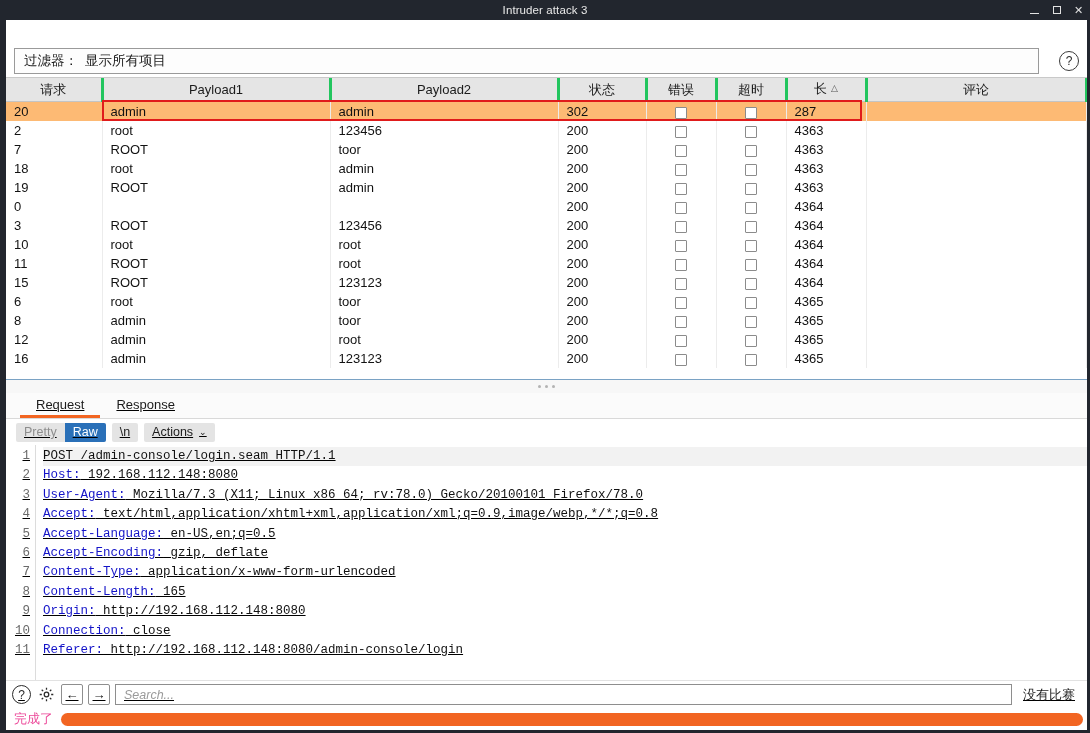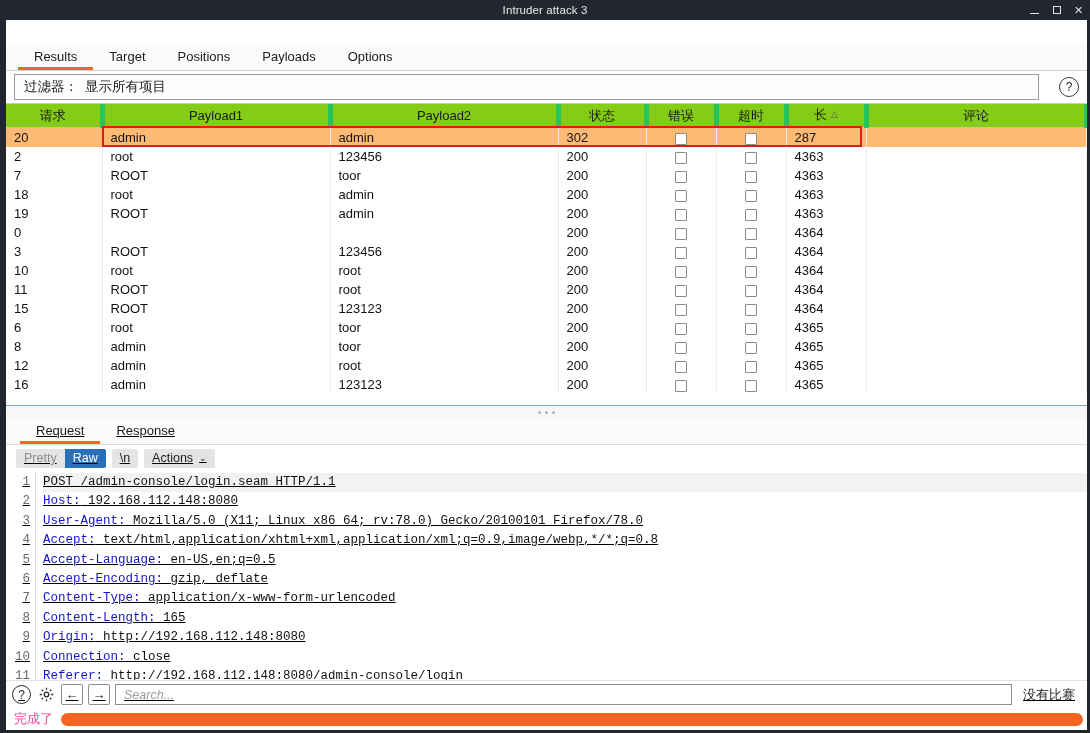--- a/index.html
+++ b/index.html
@@ -120,22 +120,22 @@
     position: relative;
   }
   table.results {
     width: 100%; border-collapse: collapse;
     table-layout: fixed;
     font-size: 13px; color: #121212;
   }
   table.results th {
     font-weight: 400; font-size: 13px; color: #1b1b1b;
     height: 22px; line-height: 22px;
-    background: #84cc16;
-    border-right: 5px solid #22c55e;
+    background: #e5e5e5;
+    border-right: 3px solid #22c55e;
     border-bottom: 1px solid #c4c4c4;
     text-align: center;
     padding: 0;
     position: relative;
     cursor: default;
     user-select: none;
   }
   table.results th.lead { text-align: center; }
   .sortcaret { font-size: 9px; color: #555; margin-left: 4px; position: relative; top: -2px; }
   table.results td {
@@ -317,27 +317,20 @@
   </div>
 
   <div class="window">
 
     <div class="menubar">
       <div class="menu-item">攻击</div>
       <div class="menu-item">保存</div>
       <div class="menu-item">列</div>
     </div>
 
-    <div class="tabbar">
-      <div class="tab active">Results</div>
-      <div class="tab">Target</div>
-      <div class="tab">Positions</div>
-      <div class="tab">Payloads</div>
-      <div class="tab">Options</div>
-    </div>
 
     <div class="filterrow">
       <div class="filterbox">
         <span>过滤器：</span>
         <span style="width:7px"></span>
         <span>显示所有项目</span>
       </div>
       <div class="help-circle">?</div>
     </div>
 
@@ -546,21 +539,21 @@
             <div>6</div>
             <div>7</div>
             <div>8</div>
             <div>9</div>
             <div>10</div>
             <div>11</div>
           </div>
         <div class="codelines" id="code-lines">
             <div class="ln"><span class="hv">POST /admin-console/login.seam HTTP/1.1</span></div>
             <div class="ln"><span class="hk">Host:</span><span class="hv"> 192.168.112.148:8080</span></div>
-            <div class="ln"><span class="hk">User-Agent:</span><span class="hv"> Mozilla/5.0 (X11; Linux x86_64; rv:78.0) Gecko/20100101 Firefox/78.0</span></div>
+            <div class="ln"><span class="hk">User-Agent:</span><span class="hv"> Mozilla/7.3 (X11; Linux x86_64; rv:78.0) Gecko/20100101 Firefox/78.0</span></div>
             <div class="ln"><span class="hk">Accept:</span><span class="hv"> text/html,application/xhtml+xml,application/xml;q=0.9,image/webp,*/*;q=0.8</span></div>
             <div class="ln"><span class="hk">Accept-Language:</span><span class="hv"> en-US,en;q=0.5</span></div>
             <div class="ln"><span class="hk">Accept-Encoding:</span><span class="hv"> gzip, deflate</span></div>
             <div class="ln"><span class="hk">Content-Type:</span><span class="hv"> application/x-www-form-urlencoded</span></div>
             <div class="ln"><span class="hk">Content-Length:</span><span class="hv"> 165</span></div>
             <div class="ln"><span class="hk">Origin:</span><span class="hv"> http://192.168.112.148:8080</span></div>
             <div class="ln"><span class="hk">Connection:</span><span class="hv"> close</span></div>
             <div class="ln"><span class="hk">Referer:</span><span class="hv"> http://192.168.112.148:8080/admin-console/login</span></div>
           </div>
       </div>

